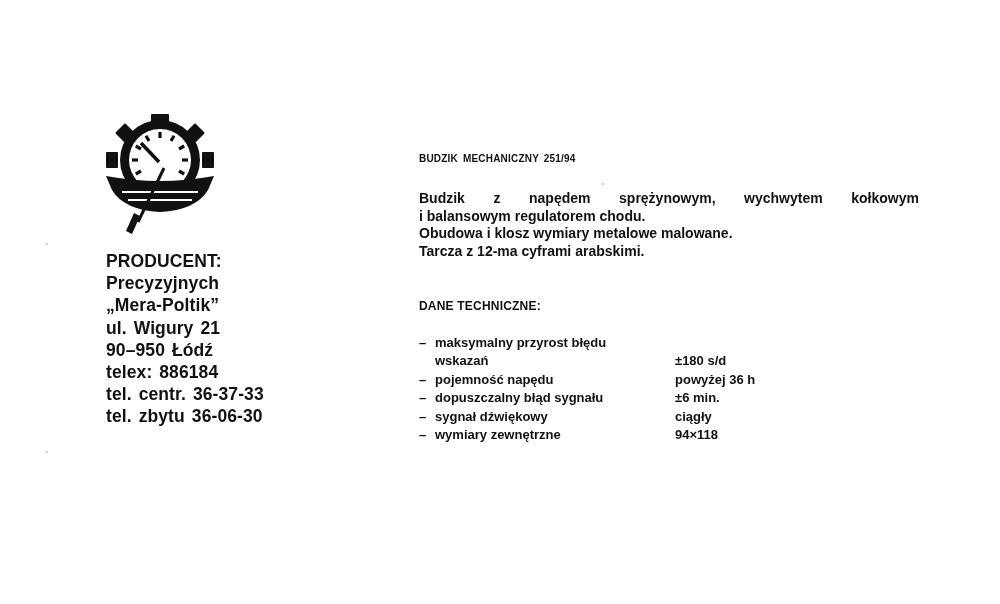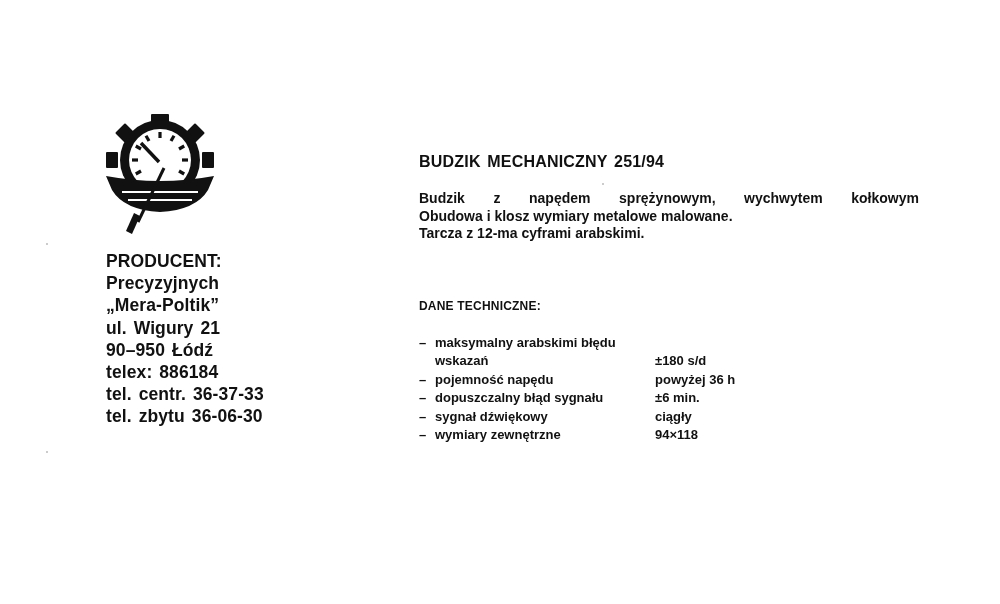--- a/index.html
+++ b/index.html
@@ -30,21 +30,21 @@
       font-weight: bold;
       line-height: 22.2px;
       letter-spacing: 0.1px;
       word-spacing: 2px;
     }
     .producer div { white-space: nowrap; }
     .title {
       position: absolute;
       left: 419px;
       top: 153px;
-      font-size: 16px;
+      font-size: 10px;
       font-weight: bold;
       letter-spacing: 0.2px;
       word-spacing: 2px;
       white-space: nowrap;
     }
     .desc {
       position: absolute;
       left: 419px;
       top: 190px;
       width: 500px;
@@ -85,21 +85,21 @@
       left: 0;
       top: 0;
     }
     .spec-row .label {
       position: absolute;
       left: 16px;
       top: 0;
     }
     .spec-row .value {
       position: absolute;
-      left: 236px;
+      left: 256px;
       top: 0;
     }
     .dot {
       position: absolute;
       width: 2px;
       height: 2px;
       background: #bbbbbb;
       border-radius: 1px;
     }
   </style>
@@ -162,30 +162,31 @@
 
 <div class="desc">
   <div class="justify">
     <span>Budzik</span>
     <span>z</span>
     <span>napędem</span>
     <span>sprężynowym,</span>
     <span>wychwytem</span>
     <span>kołkowym</span>
   </div>
+  <div>i balansowym regulatorem chodu.</div>
   <div>Obudowa i klosz wymiary metalowe malowane.</div>
   <div>Tarcza z 12-ma cyframi arabskimi.</div>
 </div>
 
 <div class="spec-title">DANE TECHNICZNE:</div>
 
 <div class="specs">
   <div class="spec-row">
     <span class="dash">–</span>
-    <span class="label">maksymalny arabskimi błędu</span>
+    <span class="label">maksymalny przyrost błędu</span>
     <span class="value"></span>
   </div>
   <div class="spec-row">
     <span class="dash"></span>
     <span class="label">wskazań</span>
     <span class="value">±180 s/d</span>
   </div>
   <div class="spec-row">
     <span class="dash">–</span>
     <span class="label">pojemność napędu</span>

